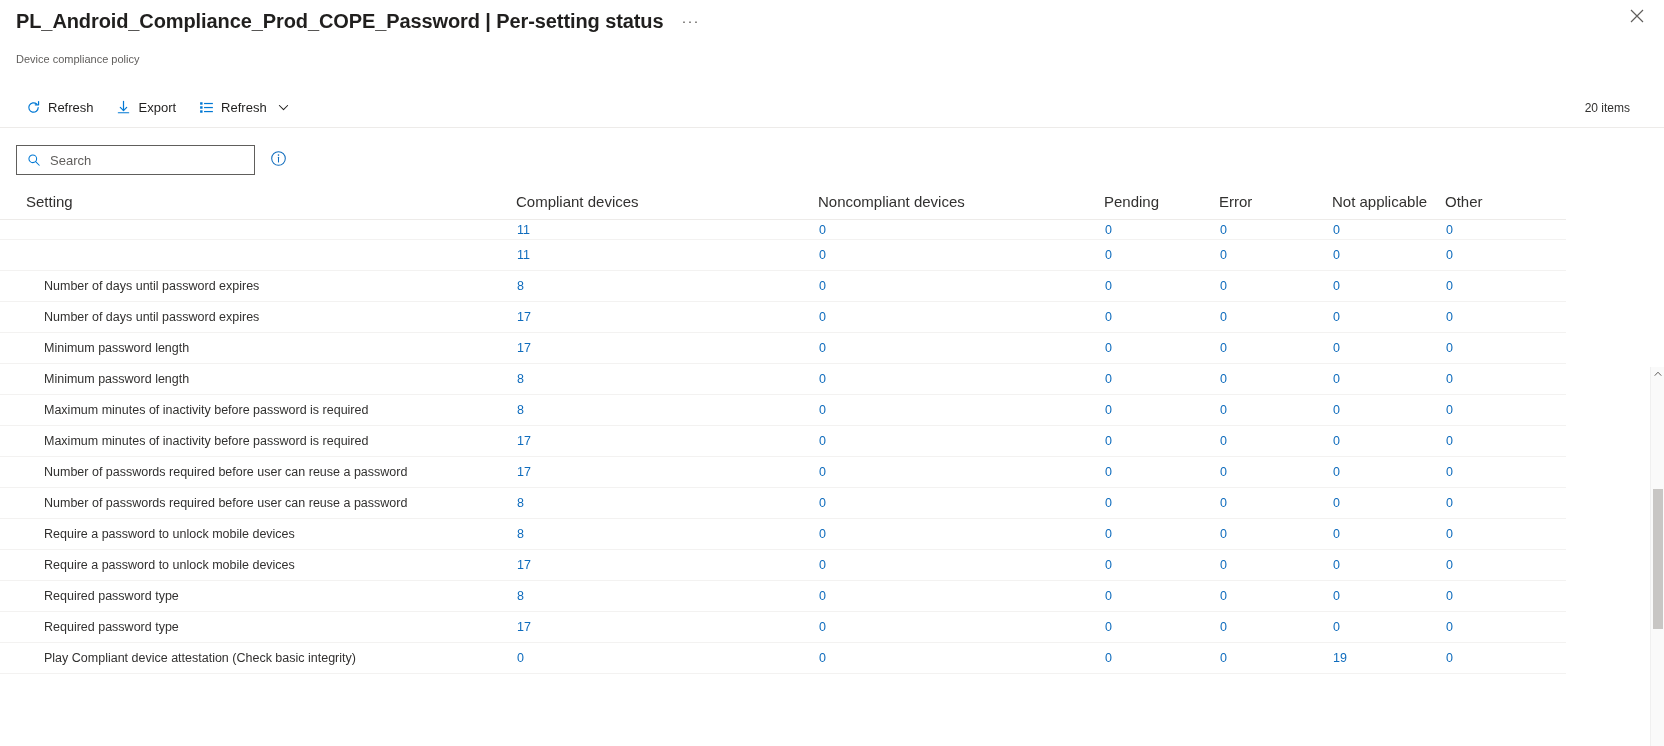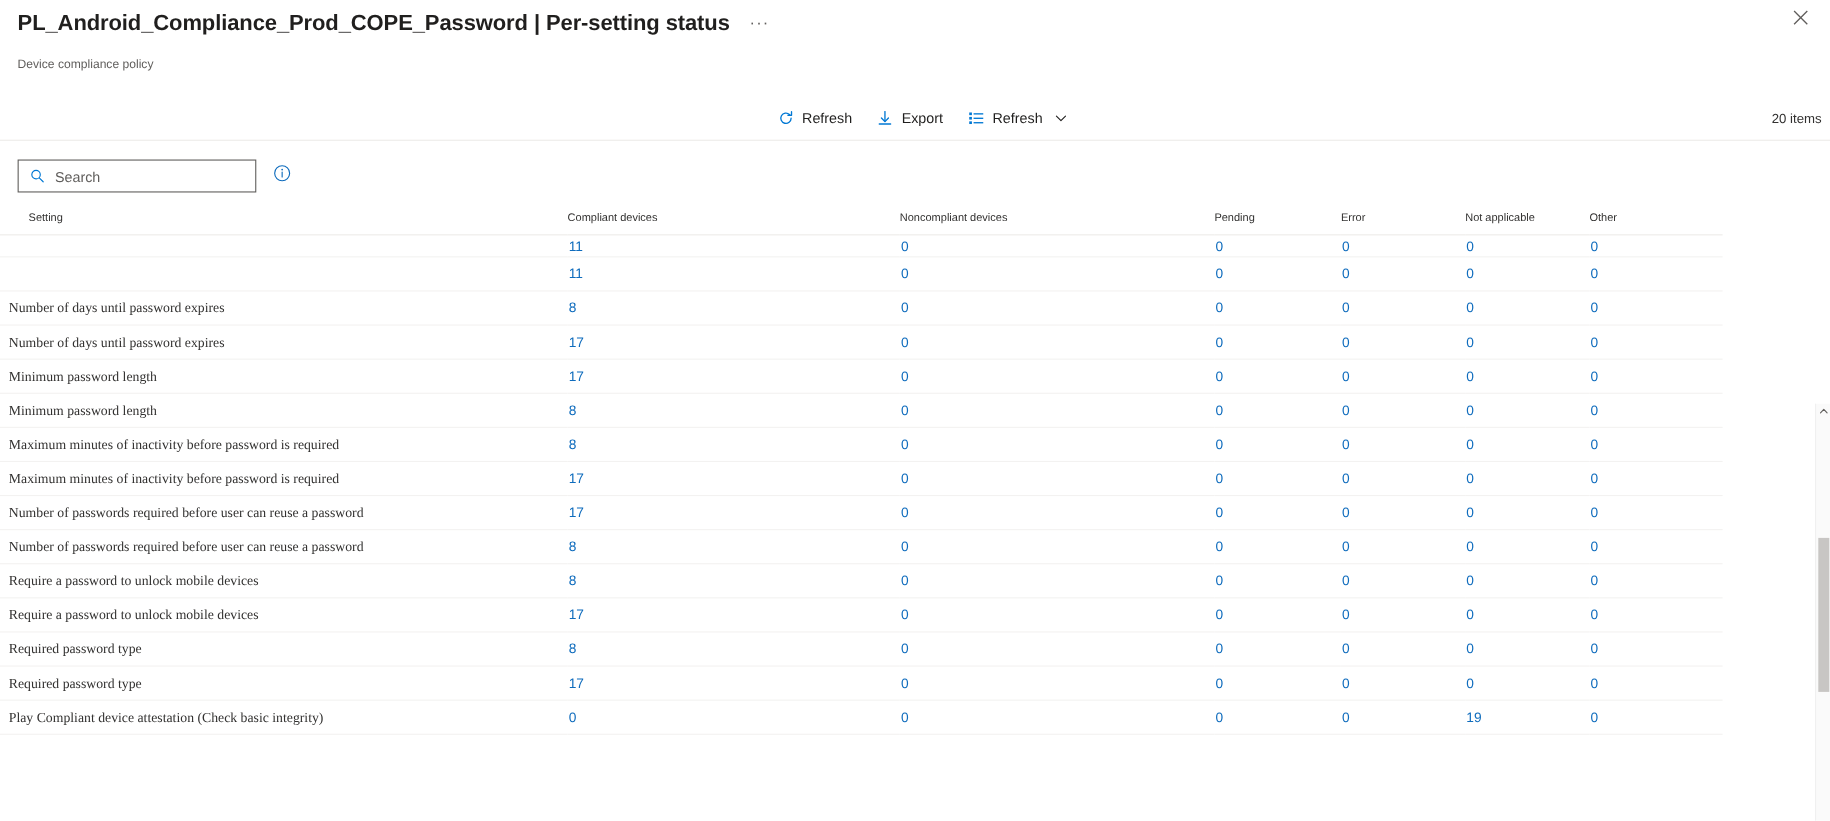--- a/index.html
+++ b/index.html
@@ -33,64 +33,63 @@
     display:flex; align-items:center; justify-content:center;
   }
   .close-btn svg { display:block; }
 
   
   .cmdbar {
     position: relative;
     display: flex; align-items: center;
     height: 40px; margin-top: 21px; padding-left: 16px;
     border-bottom: 1px solid #edebe9;
-    justify-content: center;
   }
   .cmd {
     display: flex; align-items: center; gap: 7px;
     height: 30px; padding: 0 9px; margin-right: 4px;
     font-size: 13px; color: #201f1e; cursor: pointer; white-space: nowrap;
   }
   .cmd .ico { display:flex; align-items:center; justify-content:center; width:16px; height:16px; }
   .chev { margin-left: 4px; display:flex; align-items:center; }
   .items-count {
-    position: absolute; right: 8px; top: 50%; transform: translateY(-50%);
+    position: absolute; right: 34px; top: 50%; transform: translateY(-50%);
     font-size: 12px; color: #323130;
   }
 
   
   .searchrow { display:flex; align-items:center; gap: 14px; padding: 17px 0 0 16px; }
   .searchbox {
-    position: relative; width: 217px; height: 30px;
+    position: relative; width: 239px; height: 30px;
     border: 1px solid #605e5c; background:#fff;
     display:flex; align-items:center; padding-left: 9px;
   }
   .searchbox .ico { width: 16px; height:16px; display:flex; align-items:center; justify-content:center; }
   .searchbox input {
     border: 0; outline: 0; flex: 1; height: 100%;
     font-family: "Liberation Sans", sans-serif;
     font-size: 13px; color: #201f1e; padding-left: 8px; background: transparent;
   }
   .searchbox input::placeholder { color: #605e5c; }
   .info-btn { width:18px; height:18px; cursor:pointer; display:flex; align-items:center; justify-content:center; }
 
   
   .table-wrap { position: relative; margin-top: 18px; width: 1664px; }
   table { border-collapse: collapse; width: 1566px; table-layout: fixed; }
   thead th {
-    text-align: left; font-weight: 400; font-size: 10px; color: #323130;
+    text-align: left; font-weight: 400; font-size: 15px; color: #323130;
     padding: 0 0 9px 0; border-bottom: 1px solid #edebe9;
     vertical-align: bottom; white-space: nowrap;
   }
   tbody td {
     font-size: 12.5px; color: #323130; height: 31px;
     border-bottom: 1px solid #f3f2f1;
     vertical-align: middle; white-space: nowrap; overflow: hidden;
   }
-  td.setting { padding-left: 8px; font-family: Liberation Serif, serif; }
+  td.setting { padding-left: 44px; }
   th.setting { padding-left: 26px; }
   .link { color: #0f6cbd; cursor: pointer; }
 
   
   .c-setting { width: 516px; }
   .c-compliant { width: 302px; }
   .c-noncompliant { width: 286px; }
   .c-pending { width: 115px; }
   .c-error { width: 113px; }
   .c-notapplicable { width: 113px; }

